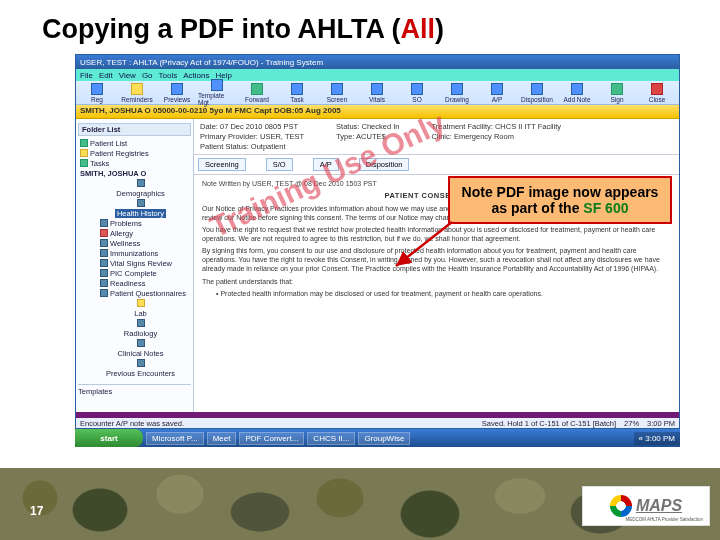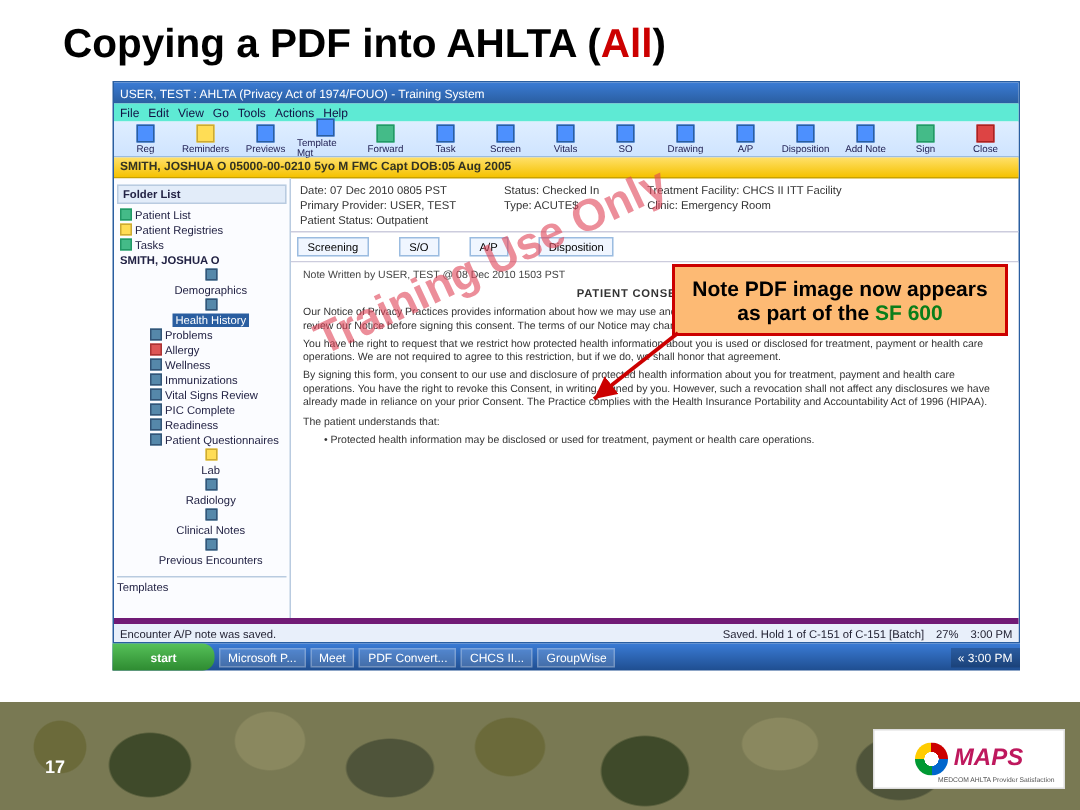--- a/index.html
+++ b/index.html
@@ -41,21 +41,21 @@
   .tabs-row { display:flex; gap:20px; padding:3px 4px; border-bottom:1px solid #ccd; }
   .tab { border:1px solid #9bbce0; background:#f0f6ff; font-size:7.5px; padding:1px 6px; cursor:default; }
   .note { flex:1; background:#fff; padding:4px 8px 4px 8px; font-size:7px; color:#333; overflow:hidden; line-height:1.3; }
   .note .writer { color:#444; margin-bottom:3px; }
   .form-title { font-weight:bold; text-align:center; letter-spacing:0.5px; margin:3px 0; font-size:7.5px; }
   .para { margin-bottom:3px; }
   .bullet { margin-left:14px; }
 
   .watermark { position:absolute; left:200px; top:158px; font-size:30px; color:#e04458; font-weight:bold; transform:rotate(-25deg); opacity:0.6; pointer-events:none; text-align:center; }
 
-  .statusbar { height:16px; background:#e8effa; border-top:4px solid #701a75; display:flex; align-items:center; font-size:7.5px; color:#223; padding:0 4px; justify-content:space-between; }
+  .statusbar { height:16px; background:#e8effa; border-top:6px solid #701a75; display:flex; align-items:center; font-size:7.5px; color:#223; padding:0 4px; justify-content:space-between; }
   .status-r { display:flex; gap:8px; align-items:center; }
 
   .taskbar { position:absolute; left:75px; top:429px; width:605px; height:18px; background:linear-gradient(#3a7bd5,#1f4e90); display:flex; align-items:center; font-size:8px; color:#fff; }
   .start { background:linear-gradient(#56c159,#2e8b31); width:68px; height:100%; display:flex; align-items:center; justify-content:center; font-weight:bold; border-radius:0 8px 8px 0; }
   .task { background:rgba(255,255,255,0.15); border:1px solid rgba(255,255,255,0.25); padding:1px 5px; margin-left:3px; height:13px; display:flex; align-items:center; }
   .tray { margin-left:auto; background:rgba(0,0,0,0.2); padding:1px 5px; height:13px; display:flex; align-items:center; gap:4px; }
 
   .callout { position:absolute; left:448px; top:176px; width:224px; background:#fdba74; border:2px solid #c00; padding:6px 8px; font-size:14px; font-weight:bold; text-align:center; color:#000; line-height:1.15; }
   .callout .green { color:#0a7e1a; font-weight:bold; }
   .arrow-svg { position:absolute; left:388px; top:216px; }
@@ -66,21 +66,21 @@
      radial-gradient(24px 20px at 180px 26px, #8a885f 95%, transparent),
      radial-gradient(30px 20px at 260px 44px, #4f543a 95%, transparent),
      radial-gradient(24px 20px at 340px 30px, #6b6a3a 95%, transparent),
      radial-gradient(30px 24px at 430px 46px, #3f4a2a 95%, transparent),
      radial-gradient(26px 18px at 520px 28px, #8a885f 95%, transparent),
      radial-gradient(30px 22px at 600px 44px, #4f543a 95%, transparent),
      #797953; }
   .pagenum { position:absolute; left:30px; bottom:22px; color:#fff; font-weight:bold; font-size:12px; }
   .logo { position:absolute; right:10px; bottom:14px; width:128px; height:40px; background:#fff; display:flex; align-items:center; justify-content:center; border:1px solid #ddd; }
   .logo .star { width:22px; height:22px; background:radial-gradient(circle,#fff 30%,transparent 31%), conic-gradient(#c00 0 25%, #06c 0 50%, #093 0 75%, #fc0 0); border-radius:50%; margin-right:4px; }
-  .logo .lt { font-weight:bold; font-style:italic; color:#be185d; font-size:16px; }
+  .logo .lt { font-weight:bold; font-style:italic; color:#737373; font-size:16px;text-decoration:underline; }
   .logo .sub { font-size:4.5px; color:#555; position:absolute; bottom:3px; right:6px; }
 </style>
 </head>
 <body>
 
 <div class="slide">
   <div class="title">
     <span class="all-pre">Copying a PDF into AHLTA (</span><span class="all-red">All</span><span class="all-post">)</span>
   </div>
 

